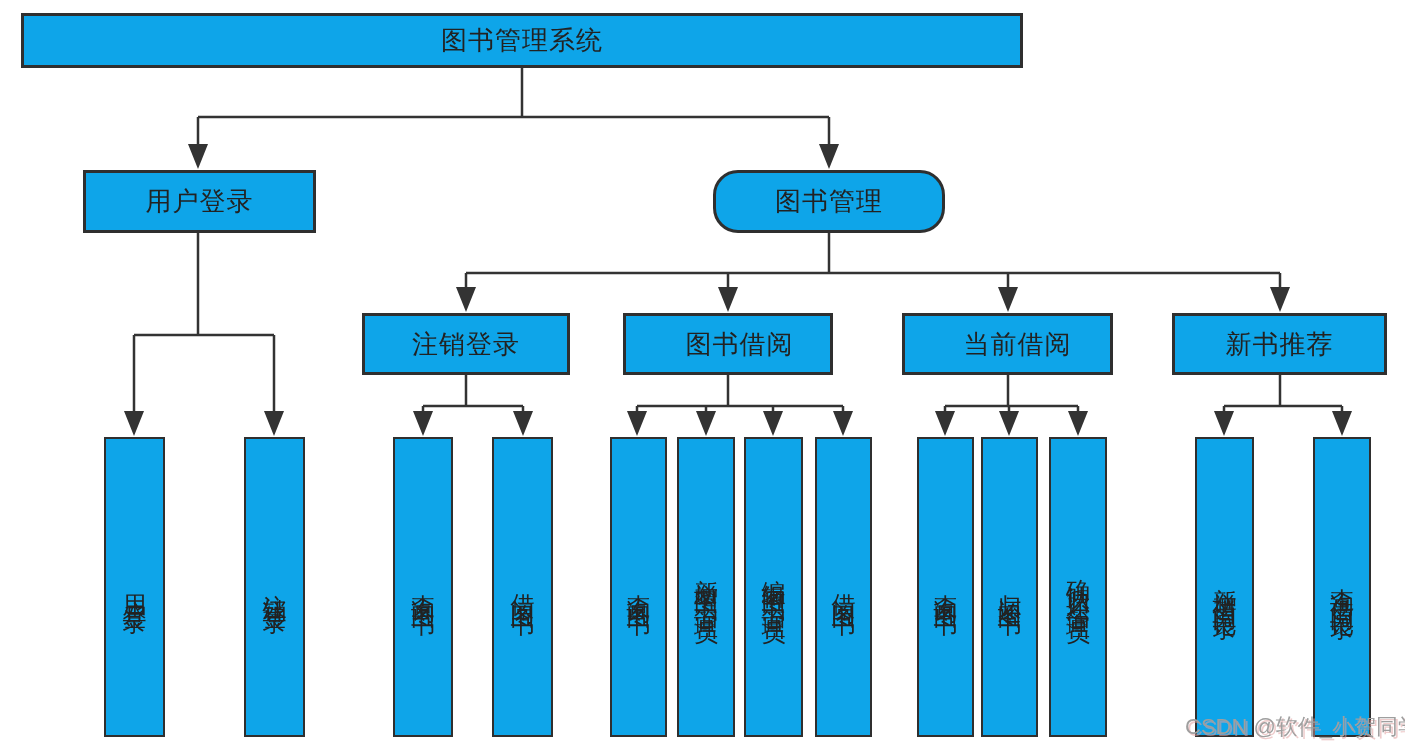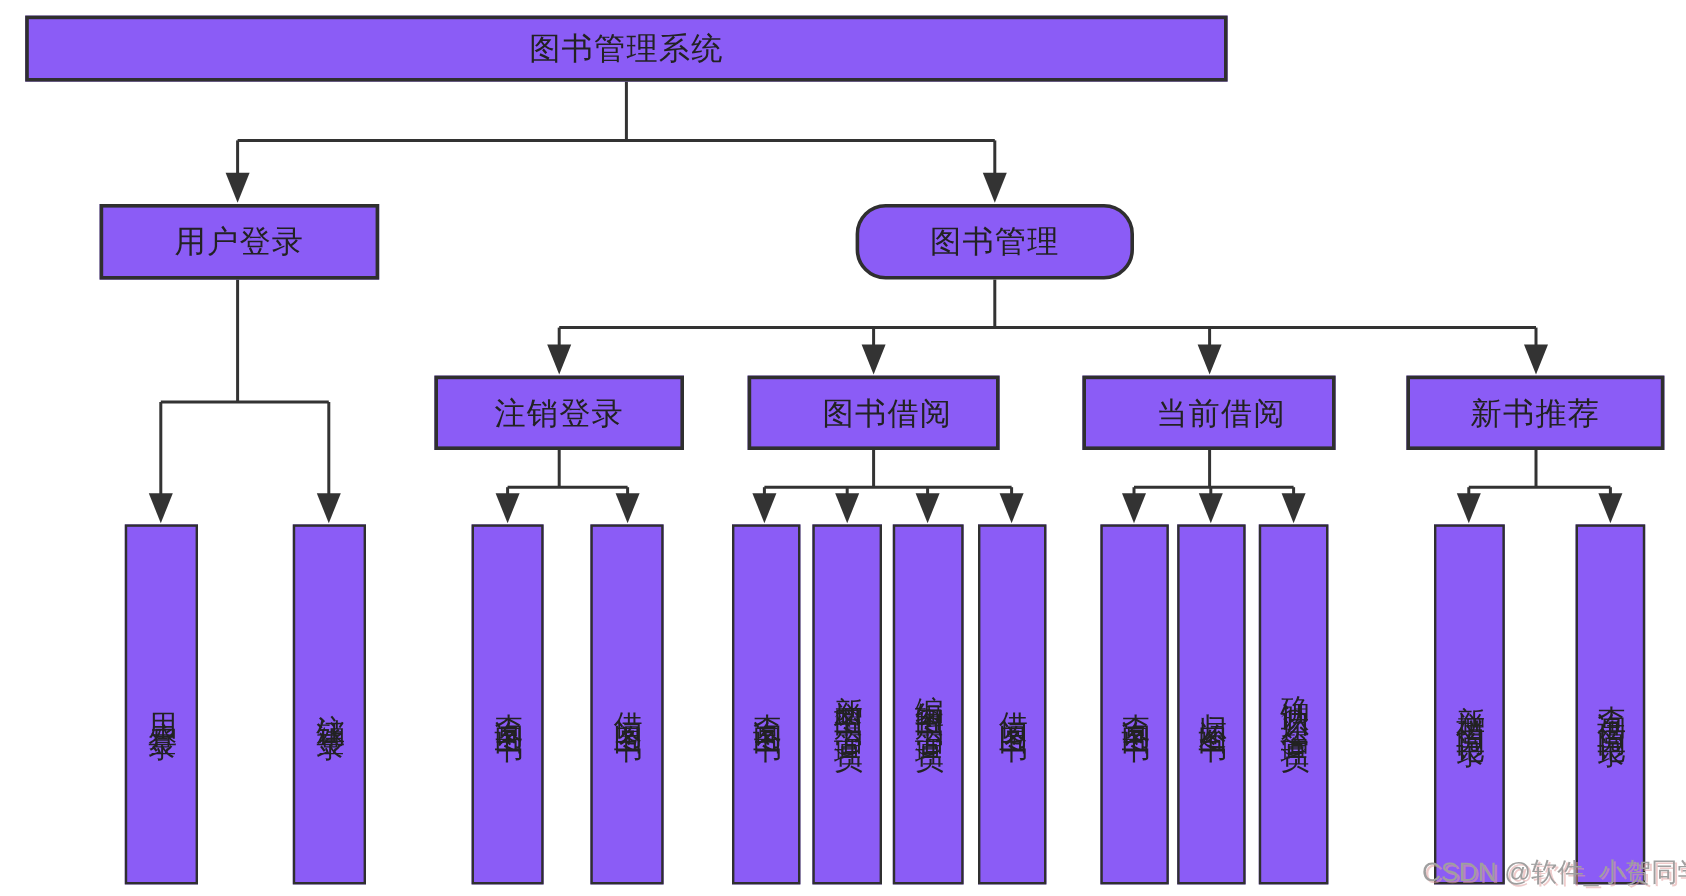--- a/index.html
+++ b/index.html
@@ -15,21 +15,21 @@
     overflow: hidden;
   }
   .connectors {
     position: absolute;
     left: 0; top: 0;
     width: 1405px; height: 747px;
   }
   .node {
     position: absolute;
     box-sizing: border-box;
-    background: #8b5cf6;
+    background: #0ea5e9;
     border: 3px solid #2f2f2f;
     display: flex;
     align-items: center;
     justify-content: center;
     color: #222222;
     text-align: center;
   }
   .node.hlabel {
     font-size: 26px;
     letter-spacing: 1px;

